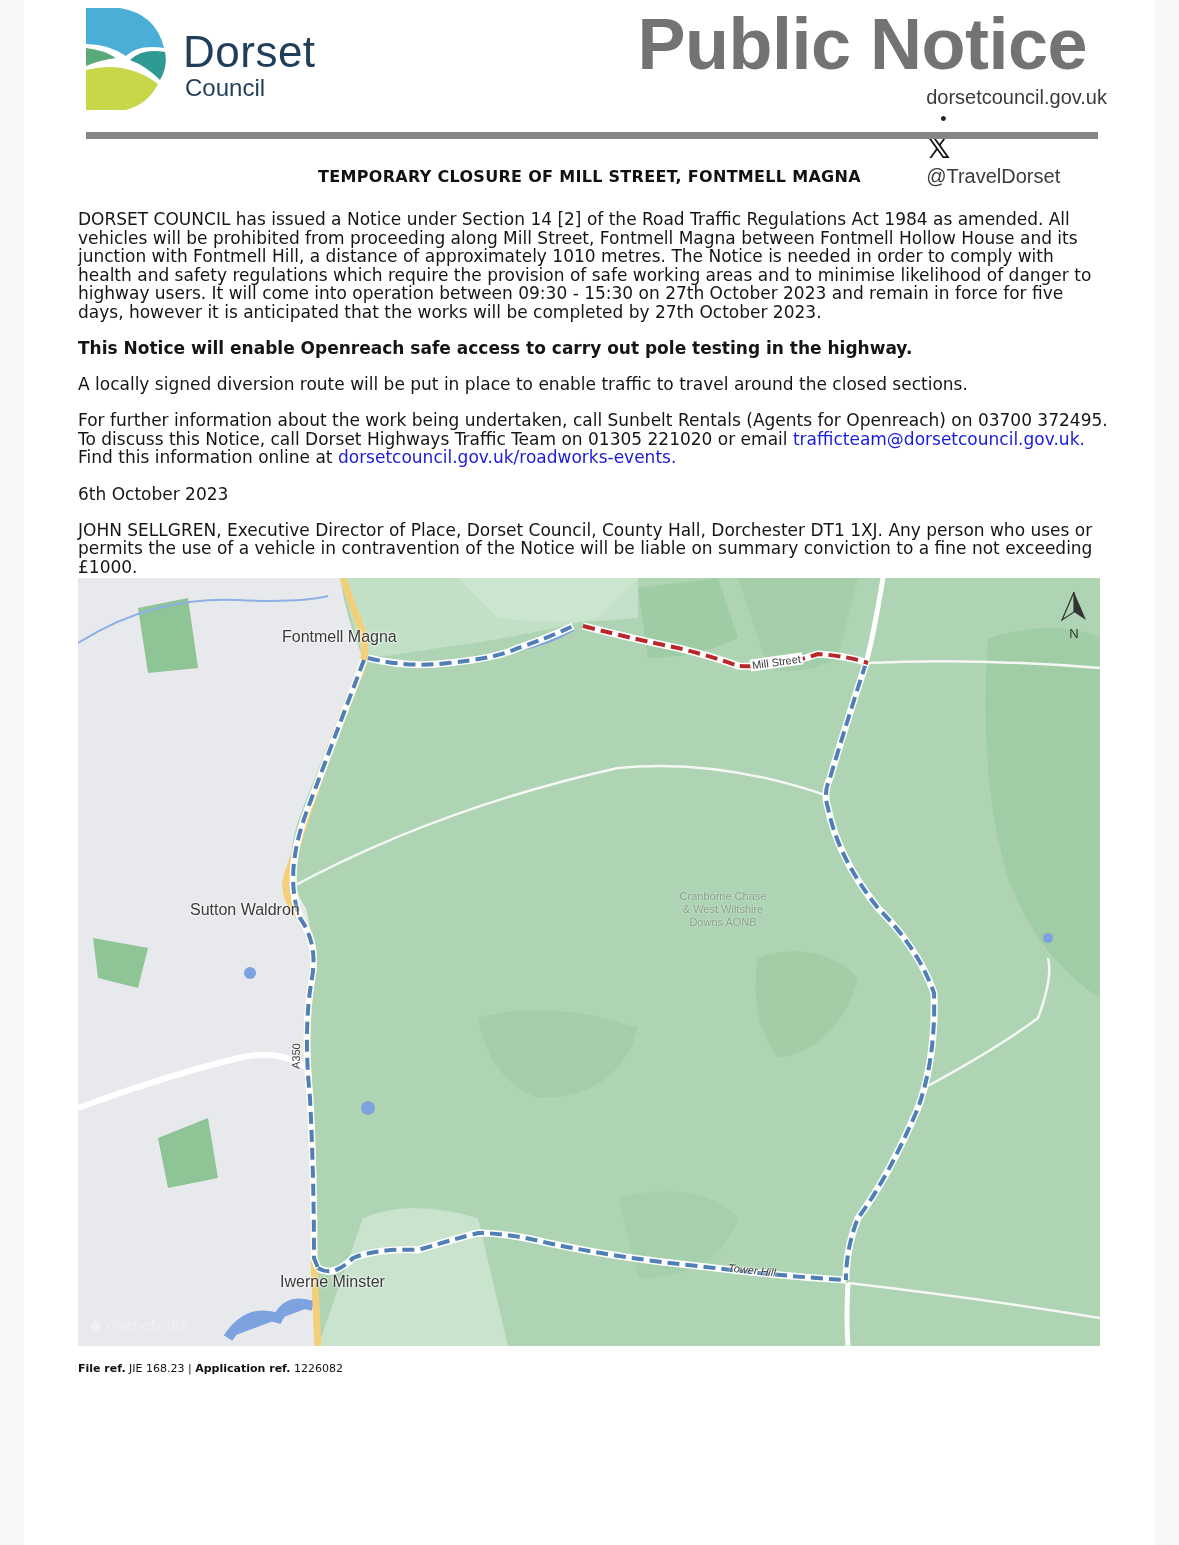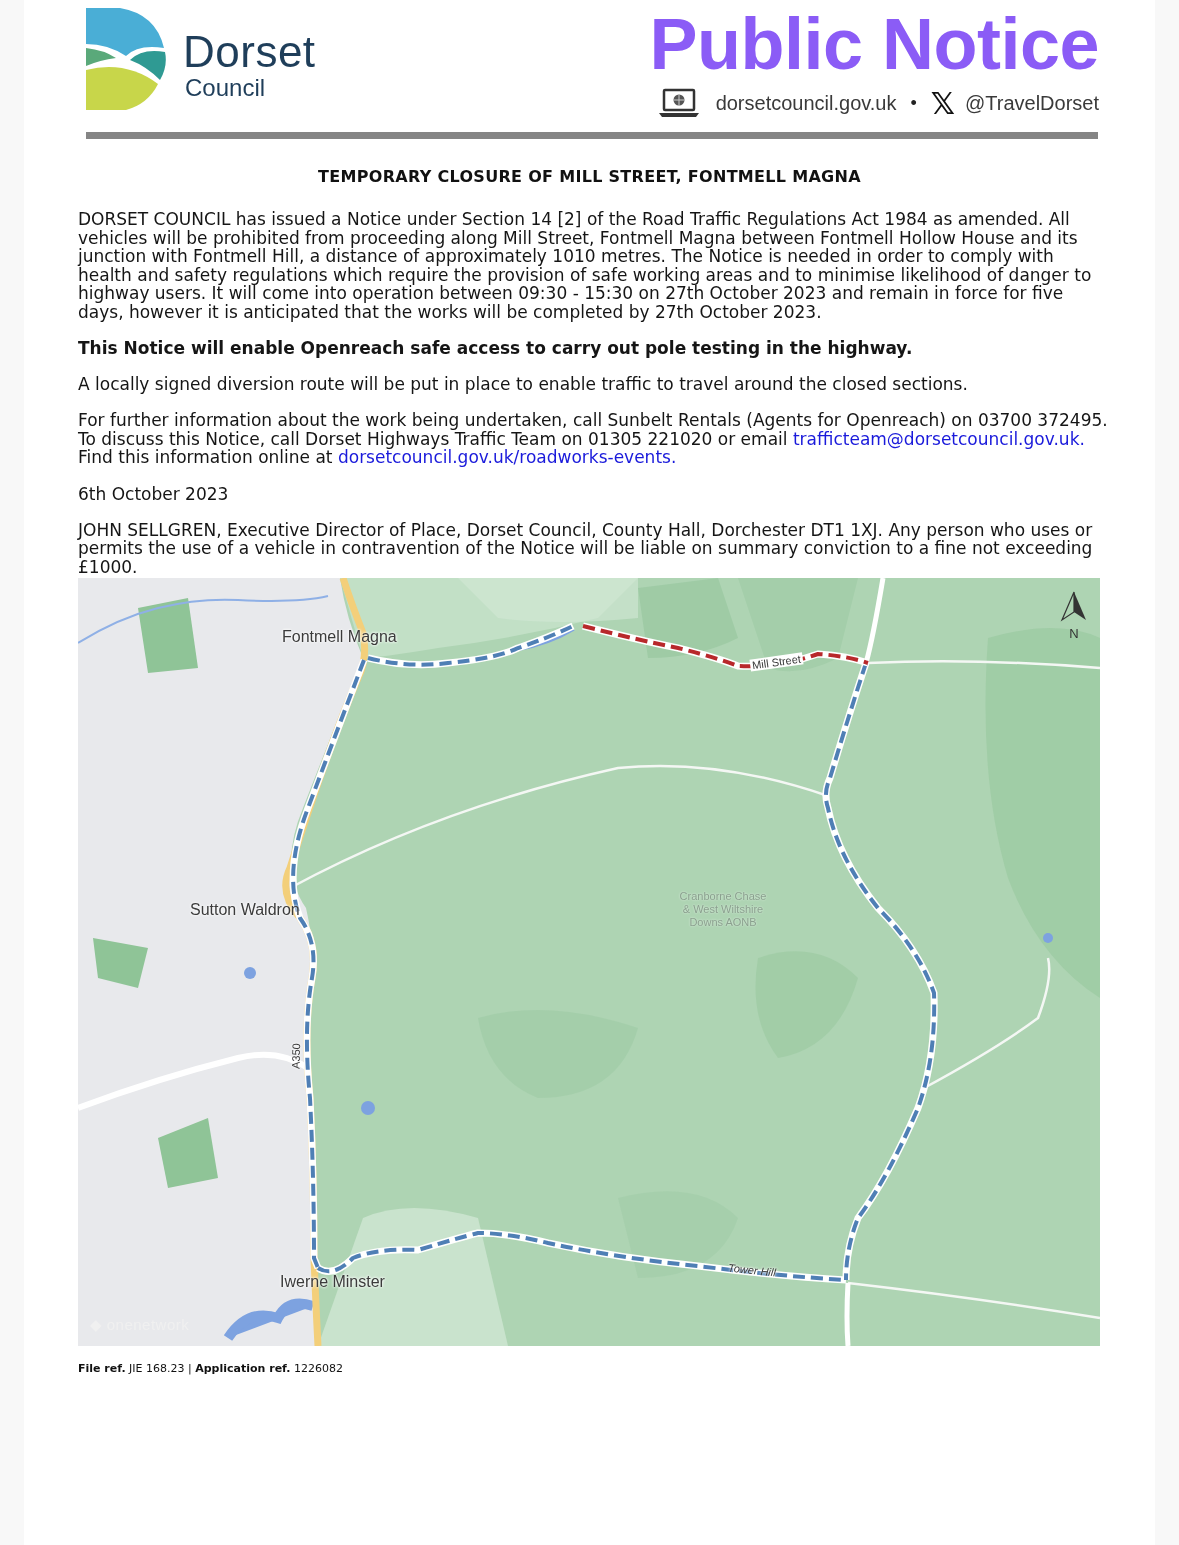--- a/index.html
+++ b/index.html
@@ -7,22 +7,22 @@
     body { font-family: "DejaVu Sans", sans-serif; color: #111; }
     .page { position: absolute; left: 24px; top: 0; width: 1131px; height: 1545px; background: #fff; }
 
     
     .logo { position: absolute; left: 62px; top: 8px; width: 250px; height: 104px; }
     .logo-mark { position: absolute; left: 0; top: 0; width: 80px; height: 102px; }
     .logo-word { position: absolute; left: 97px; top: 22px; color: #1f3e5a; font-family: "Liberation Sans", sans-serif; }
     .logo-word .big { font-size: 44px; line-height: 44px; letter-spacing: 0.5px; display: block; }
     .logo-word .small { font-size: 24px; line-height: 24px; display: block; margin-top: 2px; margin-left: 2px; }
 
-    .pn-title { position: absolute; right: 56px; top: 2px; font-family: "Liberation Sans", sans-serif; font-weight: bold; font-size: 72px; line-height: 84px; color: #8b5cf6; letter-spacing: -0.5px; }
-    .pn-contact { position: absolute; right: 56px; top: 86px; height: 34px; display: flex; align-items: center; font-family: "Liberation Sans", sans-serif; font-size: 20px; color: #3a3a3a; }
+    .pn-title { position: absolute; right: 68px; top: 2px; font-family: "Liberation Sans", sans-serif; font-weight: bold; font-size: 72px; line-height: 84px; color: #737373; letter-spacing: -0.5px; }
+    .pn-contact { position: absolute; right: 48px; top: 86px; height: 34px; display: flex; align-items: flex-start; font-family: "Liberation Sans", sans-serif; font-size: 20px; color: #3a3a3a; flex-direction: column; }
     .pn-contact .laptop { width: 42px; height: 32px; margin-right: 16px; }
     .pn-contact .dot { margin: 0 14px; font-size: 18px; color: #222; }
     .pn-contact .xlogo { font-size: 30px; font-weight: bold; color: #111; margin-right: 10px; font-family: "DejaVu Sans", sans-serif; }
     .header-rule { position: absolute; left: 62px; top: 132px; width: 1012px; height: 7px; background: #858585; }
 
     
     .title { position: absolute; left: 0; width: 1131px; top: 167px; text-align: center; font-weight: bold; font-size: 16px; letter-spacing: 0.3px; }
     .content { position: absolute; left: 54px; top: 210px; width: 1030px; font-size: 17px; line-height: 18.6px; color: #151515; }
     .content p { margin-bottom: 17.5px; }
     .content p.b { font-weight: bold; }

